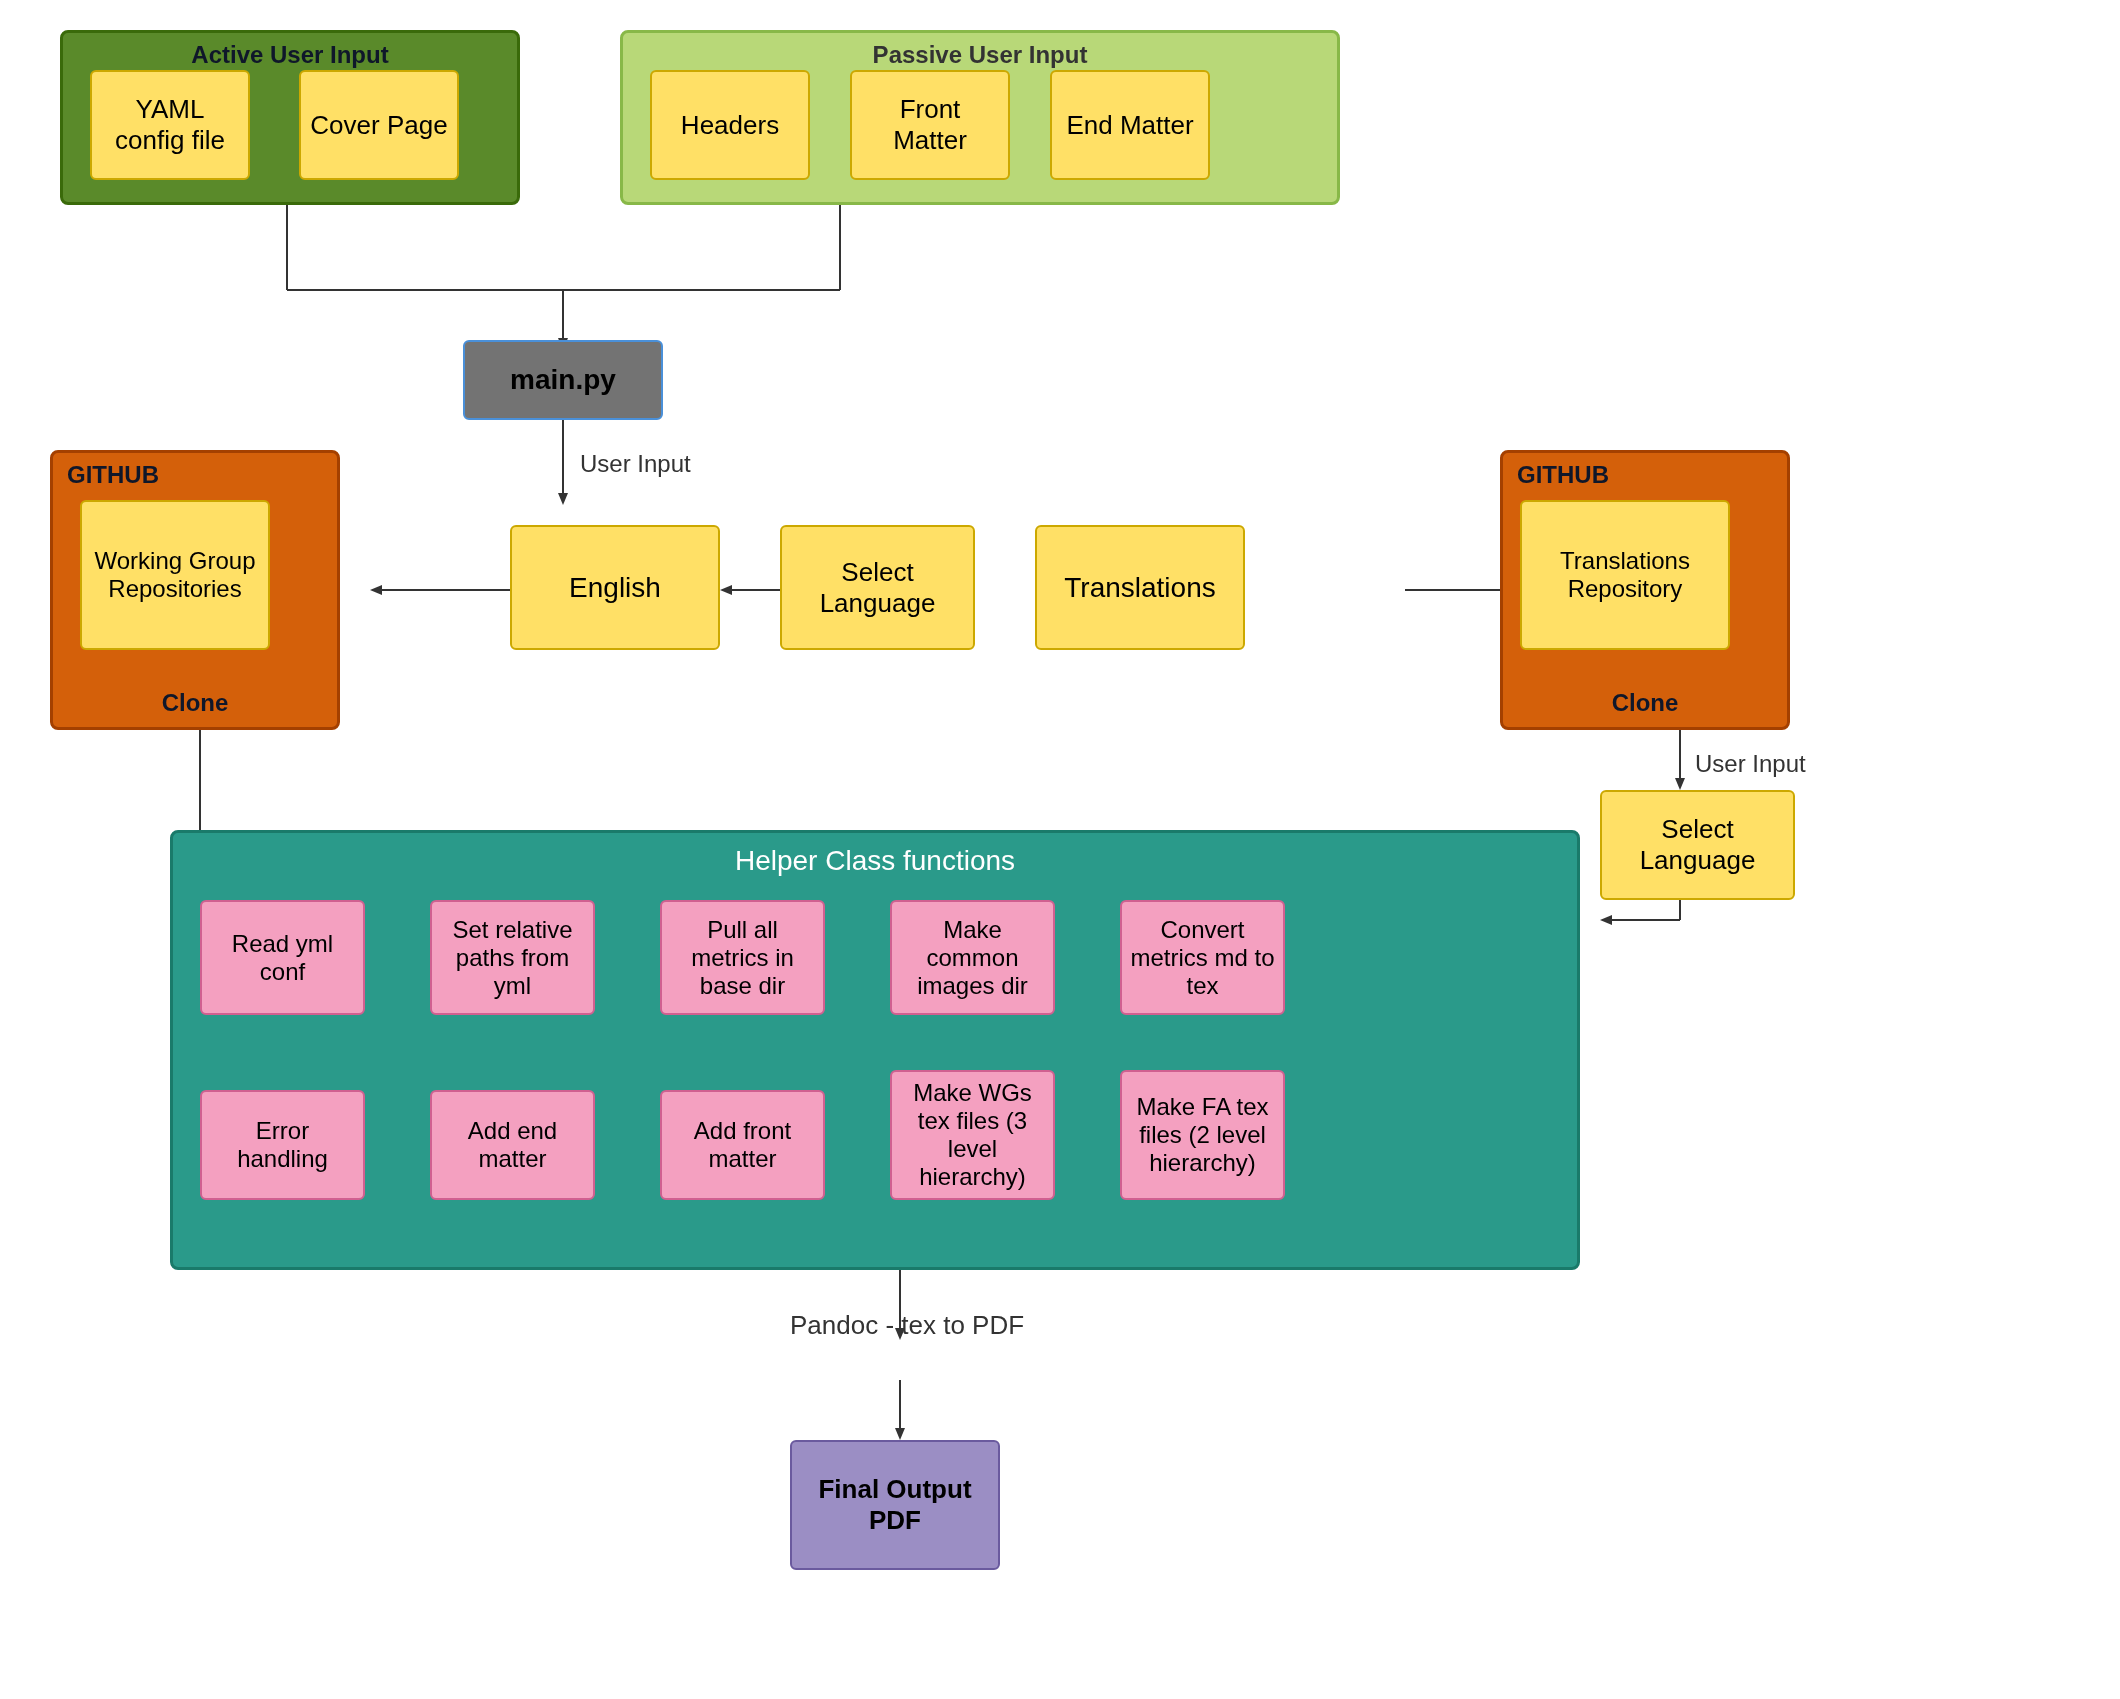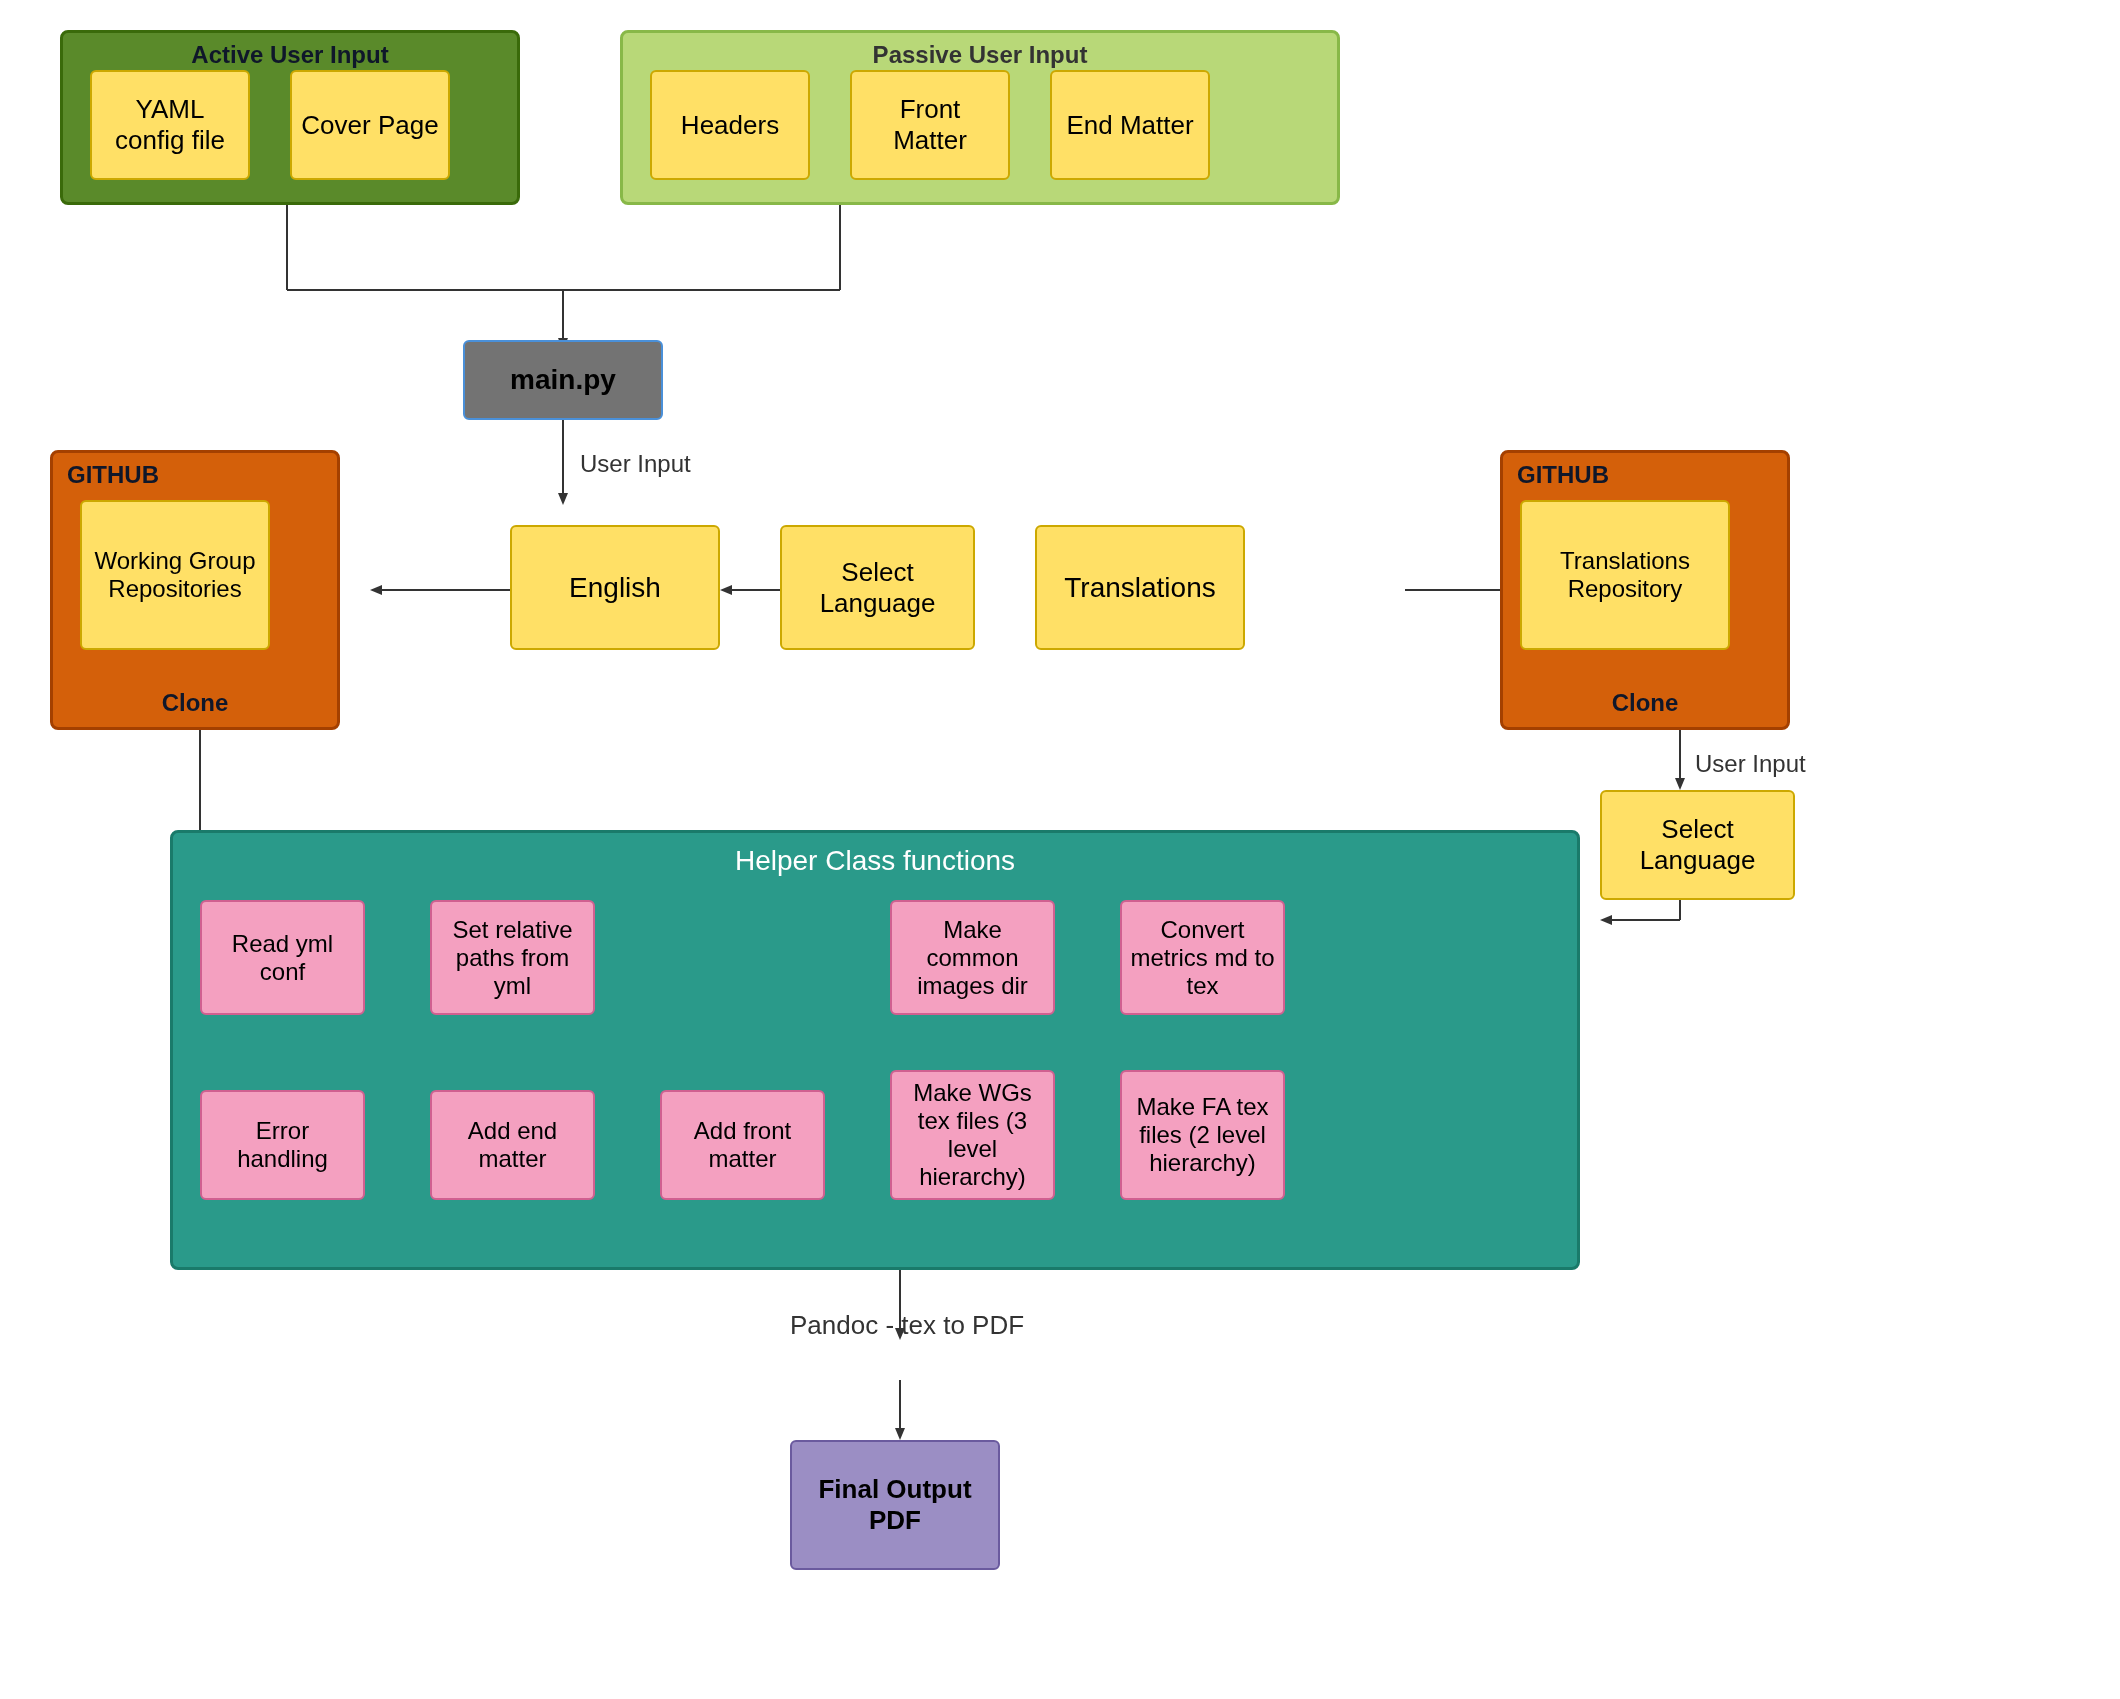--- a/index.html
+++ b/index.html
@@ -172,21 +172,21 @@
   </svg>
 
   <div class="container-green-dark" style="left:60px; top:30px; width:460px; height:175px;">
     <span class="container-label" style="top:8px; left:50%; transform:translateX(-50%);">Active User Input</span>
   </div>
 
   <div class="box box-yellow" style="left:90px; top:70px; width:160px; height:110px;">
     <span>YAML config file</span>
   </div>
 
-  <div class="box box-yellow" style="left:290px; top:70px; width:160px; height:110px;">
+  <div class="box box-yellow" style="left:299px; top:70px; width:160px; height:110px;">
     <span>Cover Page</span>
   </div>
 
   <div class="container-green-light" style="left:620px; top:30px; width:720px; height:175px;">
     <span class="container-label container-label-dark" style="top:8px; left:50%; transform:translateX(-50%); color:#333;">Passive User Input</span>
   </div>
 
   <div class="box box-yellow" style="left:650px; top:70px; width:160px; height:110px;">
     <span>Headers</span>
   </div>
@@ -246,20 +246,23 @@
   </div>
 
   <div class="box box-pink" style="left:200px; top:900px; width:165px; height:115px; font-size:24px;">
     <span>Read yml conf</span>
   </div>
 
   <div class="box box-pink" style="left:430px; top:900px; width:165px; height:115px; font-size:24px;">
     <span>Set relative paths from yml</span>
   </div>
 
+  <div class="box box-pink" style="left:660px; top:900px; width:165px; height:115px; font-size:24px;">
+    <span>Pull all metrics in base dir</span>
+  </div>
 
   <div class="box box-pink" style="left:890px; top:900px; width:165px; height:115px; font-size:24px;">
     <span>Make common images dir</span>
   </div>
 
   <div class="box box-pink" style="left:1120px; top:900px; width:165px; height:115px; font-size:24px;">
     <span>Convert metrics md to tex</span>
   </div>
 
   <div class="box box-pink" style="left:1120px; top:1070px; width:165px; height:130px; font-size:24px;">

